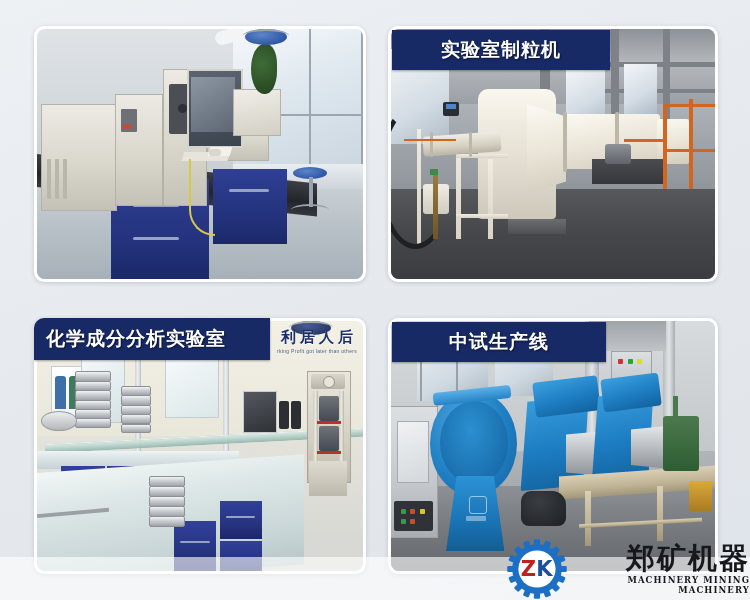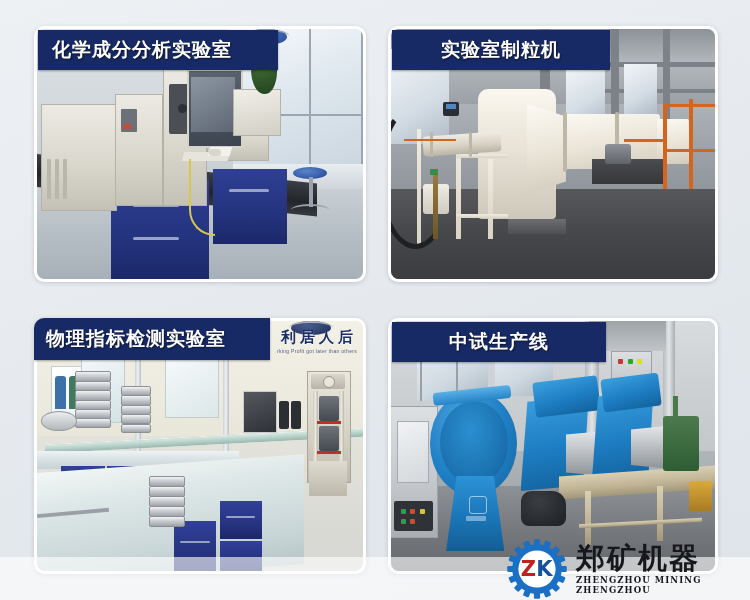--- a/index.html
+++ b/index.html
@@ -266,21 +266,21 @@
     position:absolute;left:0;bottom:0;width:100%;height:43px;
     background:rgba(255,255,255,.62);
     z-index:60;
   }
   .logo{
     position:absolute;left:506px;top:538px;
     display:flex;align-items:center;
     z-index:70;
   }
   .logo-mark{position:relative;width:62px;height:62px;flex:0 0 62px;}
-  .logo-text{margin-left:8px;}
+  .logo-text{margin-left:8px;text-align:right;}
   .logo-cn{
     font-size:29px;font-weight:700;color:#16181c;letter-spacing:2px;
     line-height:1.05;display:block;
     font-family:"DejaVu Sans","Liberation Sans",sans-serif;
   }
   .logo-en{
     font-size:8.5px;font-weight:700;color:#16181c;letter-spacing:1.1px;
     display:block;margin-top:2px;
     font-family:"DejaVu Serif","Liberation Serif",serif;
   }
@@ -342,23 +342,20 @@
           <div class="p1-stem" style="left:228px;top:76%;height:14%;"></div>
           <div class="p1-base" style="left:206px;top:88%;width:46px;height:12px;"></div>
         </div>
         <div class="p1-seat" style="position:absolute;left:256px;top:55%;width:34px;height:12px;"></div>
         <div class="p1-stem" style="position:absolute;left:272px;top:59%;height:12%;"></div>
         <div class="p1-base" style="position:absolute;left:254px;top:70%;width:38px;height:10px;"></div>
 
         <div class="p1-cable" style="left:152px;top:52%;width:24px;height:30%;"></div>
       </div>
     </div>
-    <div class="band" id="b1">
-      <span>化学成分分析实验室</span>
-    </div>
   </div>
 
   <div class="panel" id="p2">
     <div class="photo">
       <div class="photo-inner p2bg">
 
         <div class="p2-roof"></div>
         <div class="p2-beam" style="left:46%;top:0;width:10px;height:34%;"></div>
         <div class="p2-beam" style="left:68%;top:0;width:8px;height:40%;"></div>
         <div class="p2-beam" style="left:84%;top:0;width:7px;height:44%;"></div>
@@ -496,21 +493,21 @@
         <div class="p3-stool">
           <div style="position:absolute;left:254px;top:70%;width:40px;height:14px;background:radial-gradient(ellipse at 40% 35%,#4a5d8e 0%,#2a3a68 70%,#1d2a4e 100%);border-radius:50%;"></div>
           <div style="position:absolute;left:272px;top:76%;width:4px;height:14%;background:#a7adb3;"></div>
           <div style="position:absolute;left:252px;top:88%;width:44px;height:12px;border-top:2px solid #a7adb3;border-radius:50%;"></div>
         </div>
 
         <div style="position:absolute;left:0;top:76%;width:22%;height:4px;background:#9aa0a5;transform:rotate(-5deg);"></div>
       </div>
     </div>
     <div class="band" id="b3">
-      <span>物理指标检测实验室</span>
+      <span>化学成分分析实验室</span>
     </div>
   </div>
 
   <div class="panel" id="p4">
     <div class="photo">
       <div class="photo-inner p4bg">
 
         <div class="p4-wall"></div>
         <div class="p4-col" style="left:60%;top:0;width:14px;height:62%;"></div>
         <div class="p4-col" style="left:84%;top:0;width:12px;height:66%;"></div>
@@ -593,17 +590,17 @@
             <rect x="84" y="45" width="14" height="10" rx="2" transform="rotate(67.5 50 50)"></rect>
           </g>
         </g>
         <circle cx="50" cy="50" r="30" fill="#ffffff"></circle>
         <text x="36" y="62" font-family="DejaVu Sans, sans-serif" font-size="34" font-weight="bold" fill="#c0201e" text-anchor="middle">Z</text>
         <text x="62" y="62" font-family="DejaVu Sans, sans-serif" font-size="34" font-weight="bold" fill="#1b4f9c" text-anchor="middle">K</text>
       </svg>
     </div>
     <div class="logo-text">
       <span class="logo-cn">郑矿机器</span>
-      <span class="logo-en">ZHENGZHOU MINING ZHENGZHOU</span>
+      <span class="logo-en">MACHINERY MINING MACHINERY</span>
     </div>
   </div>
 
 </div>
 
 </body></html>

